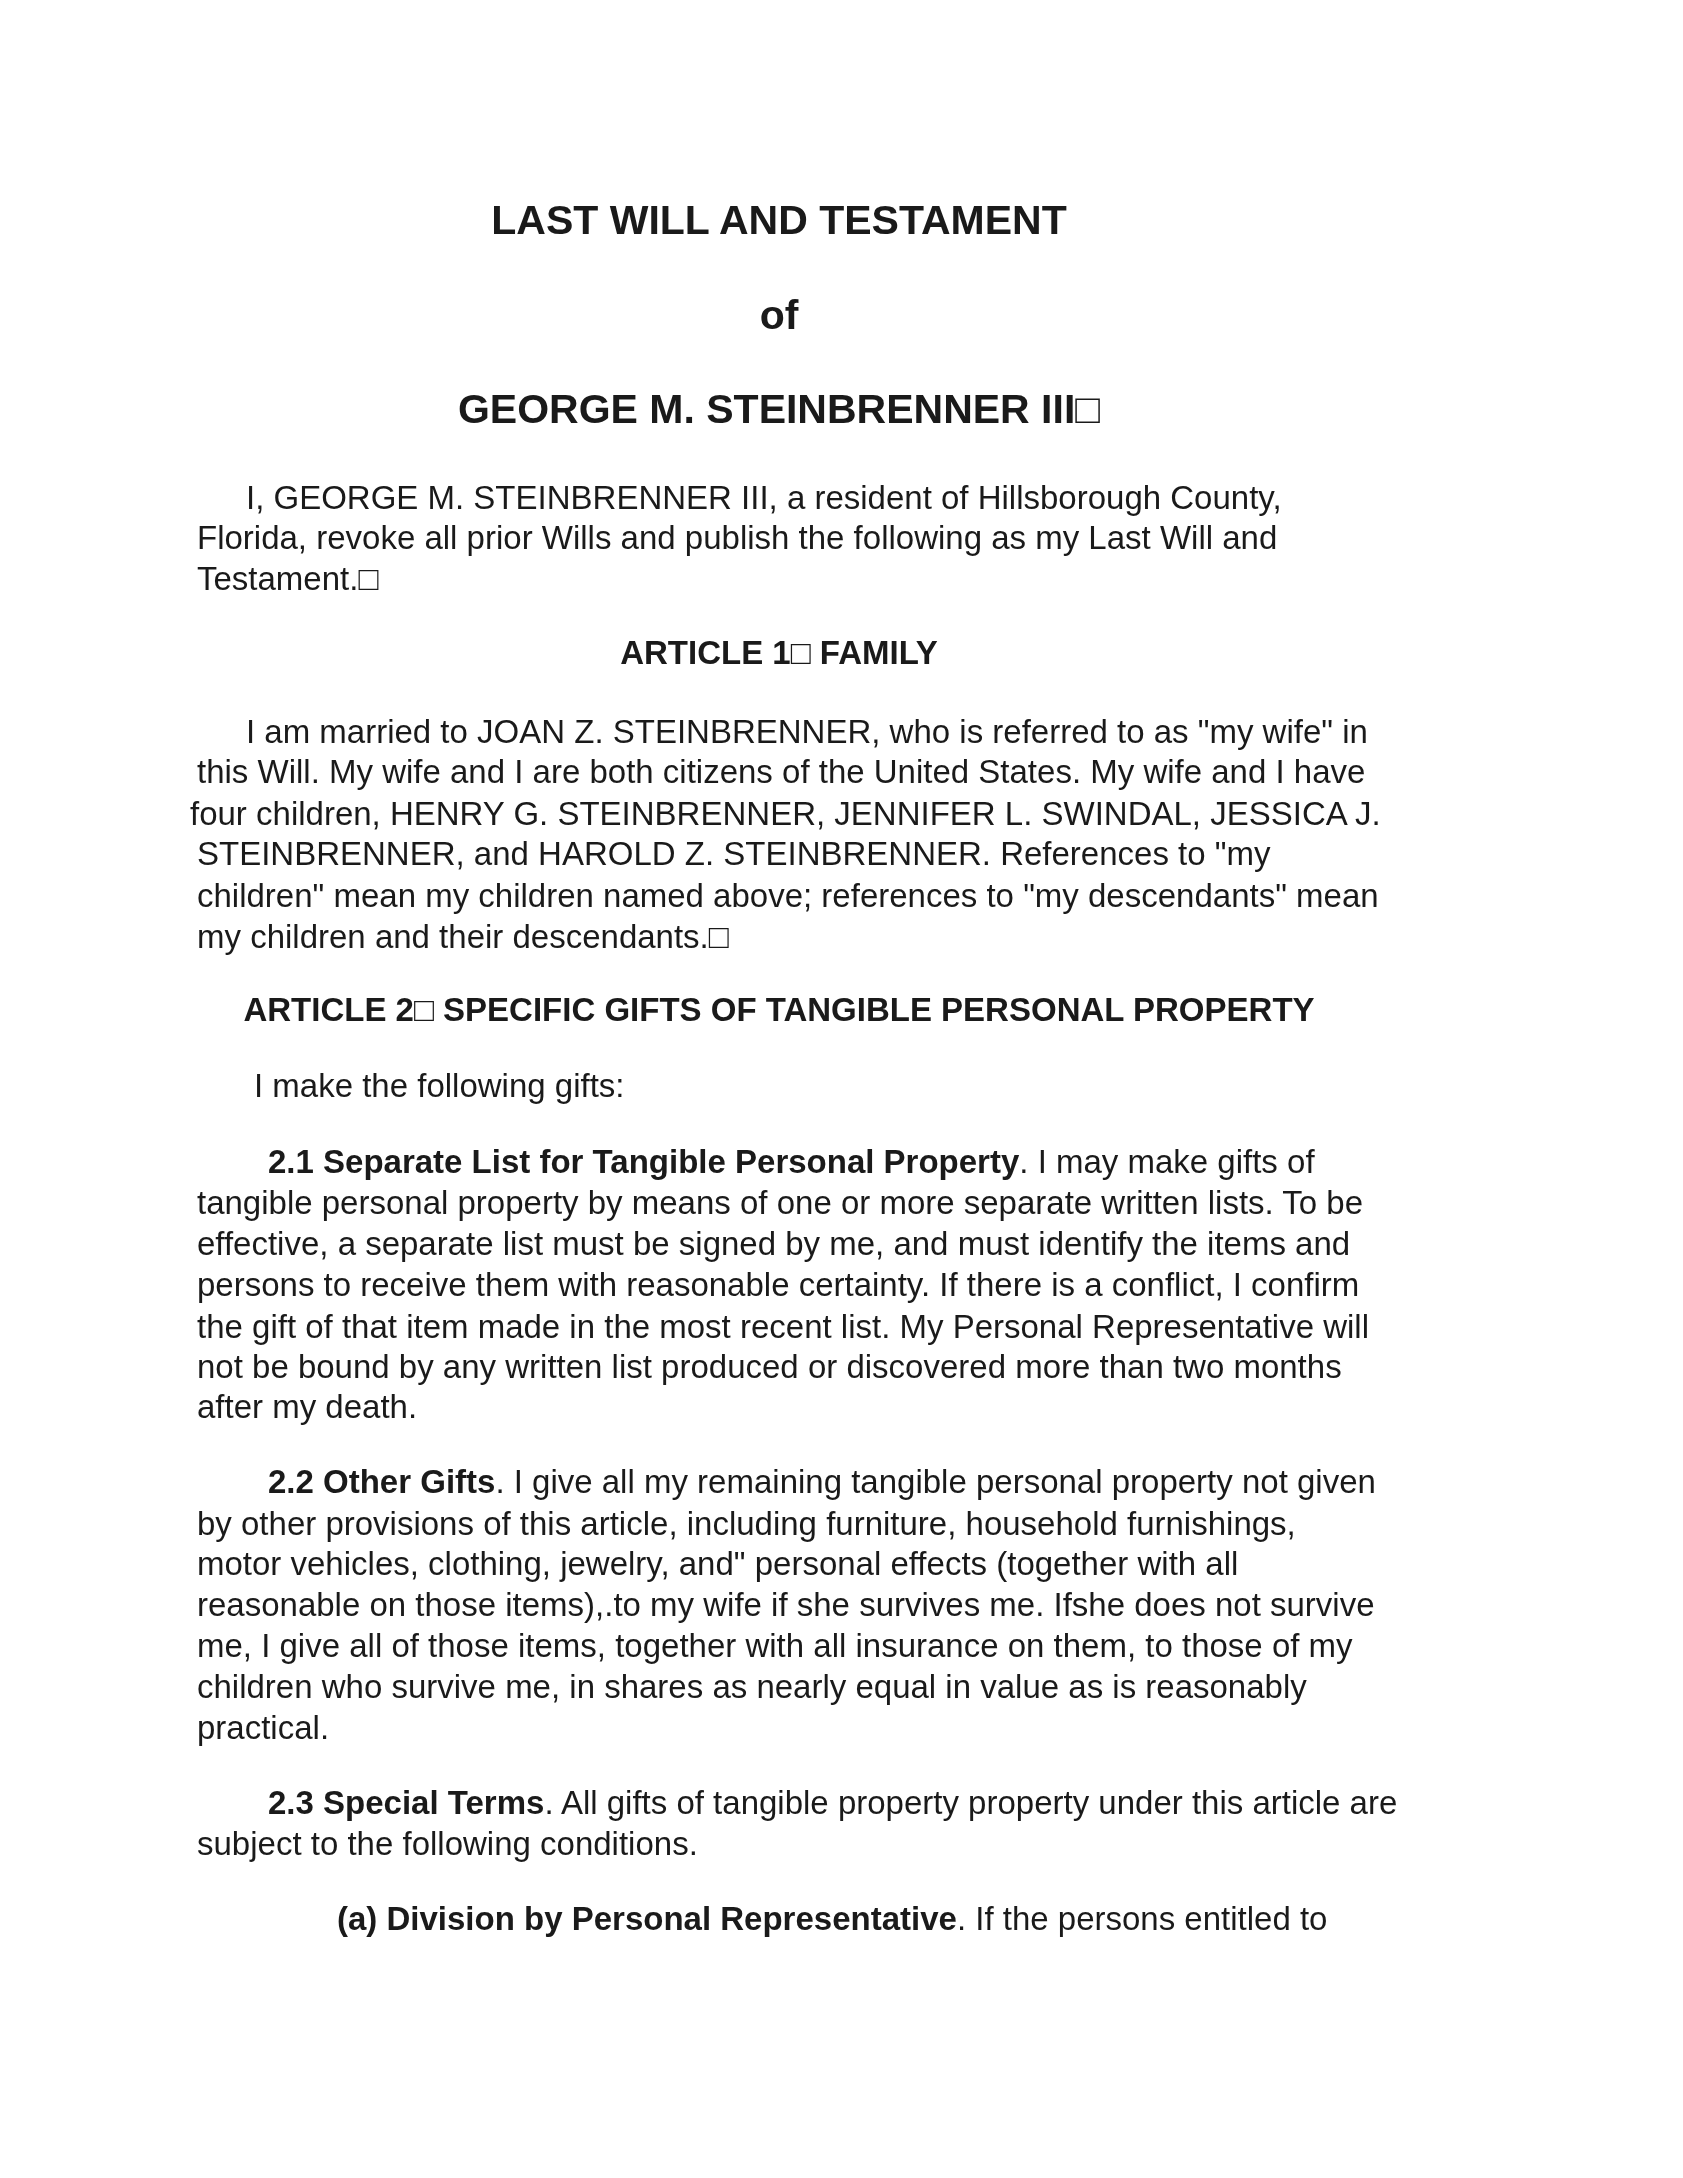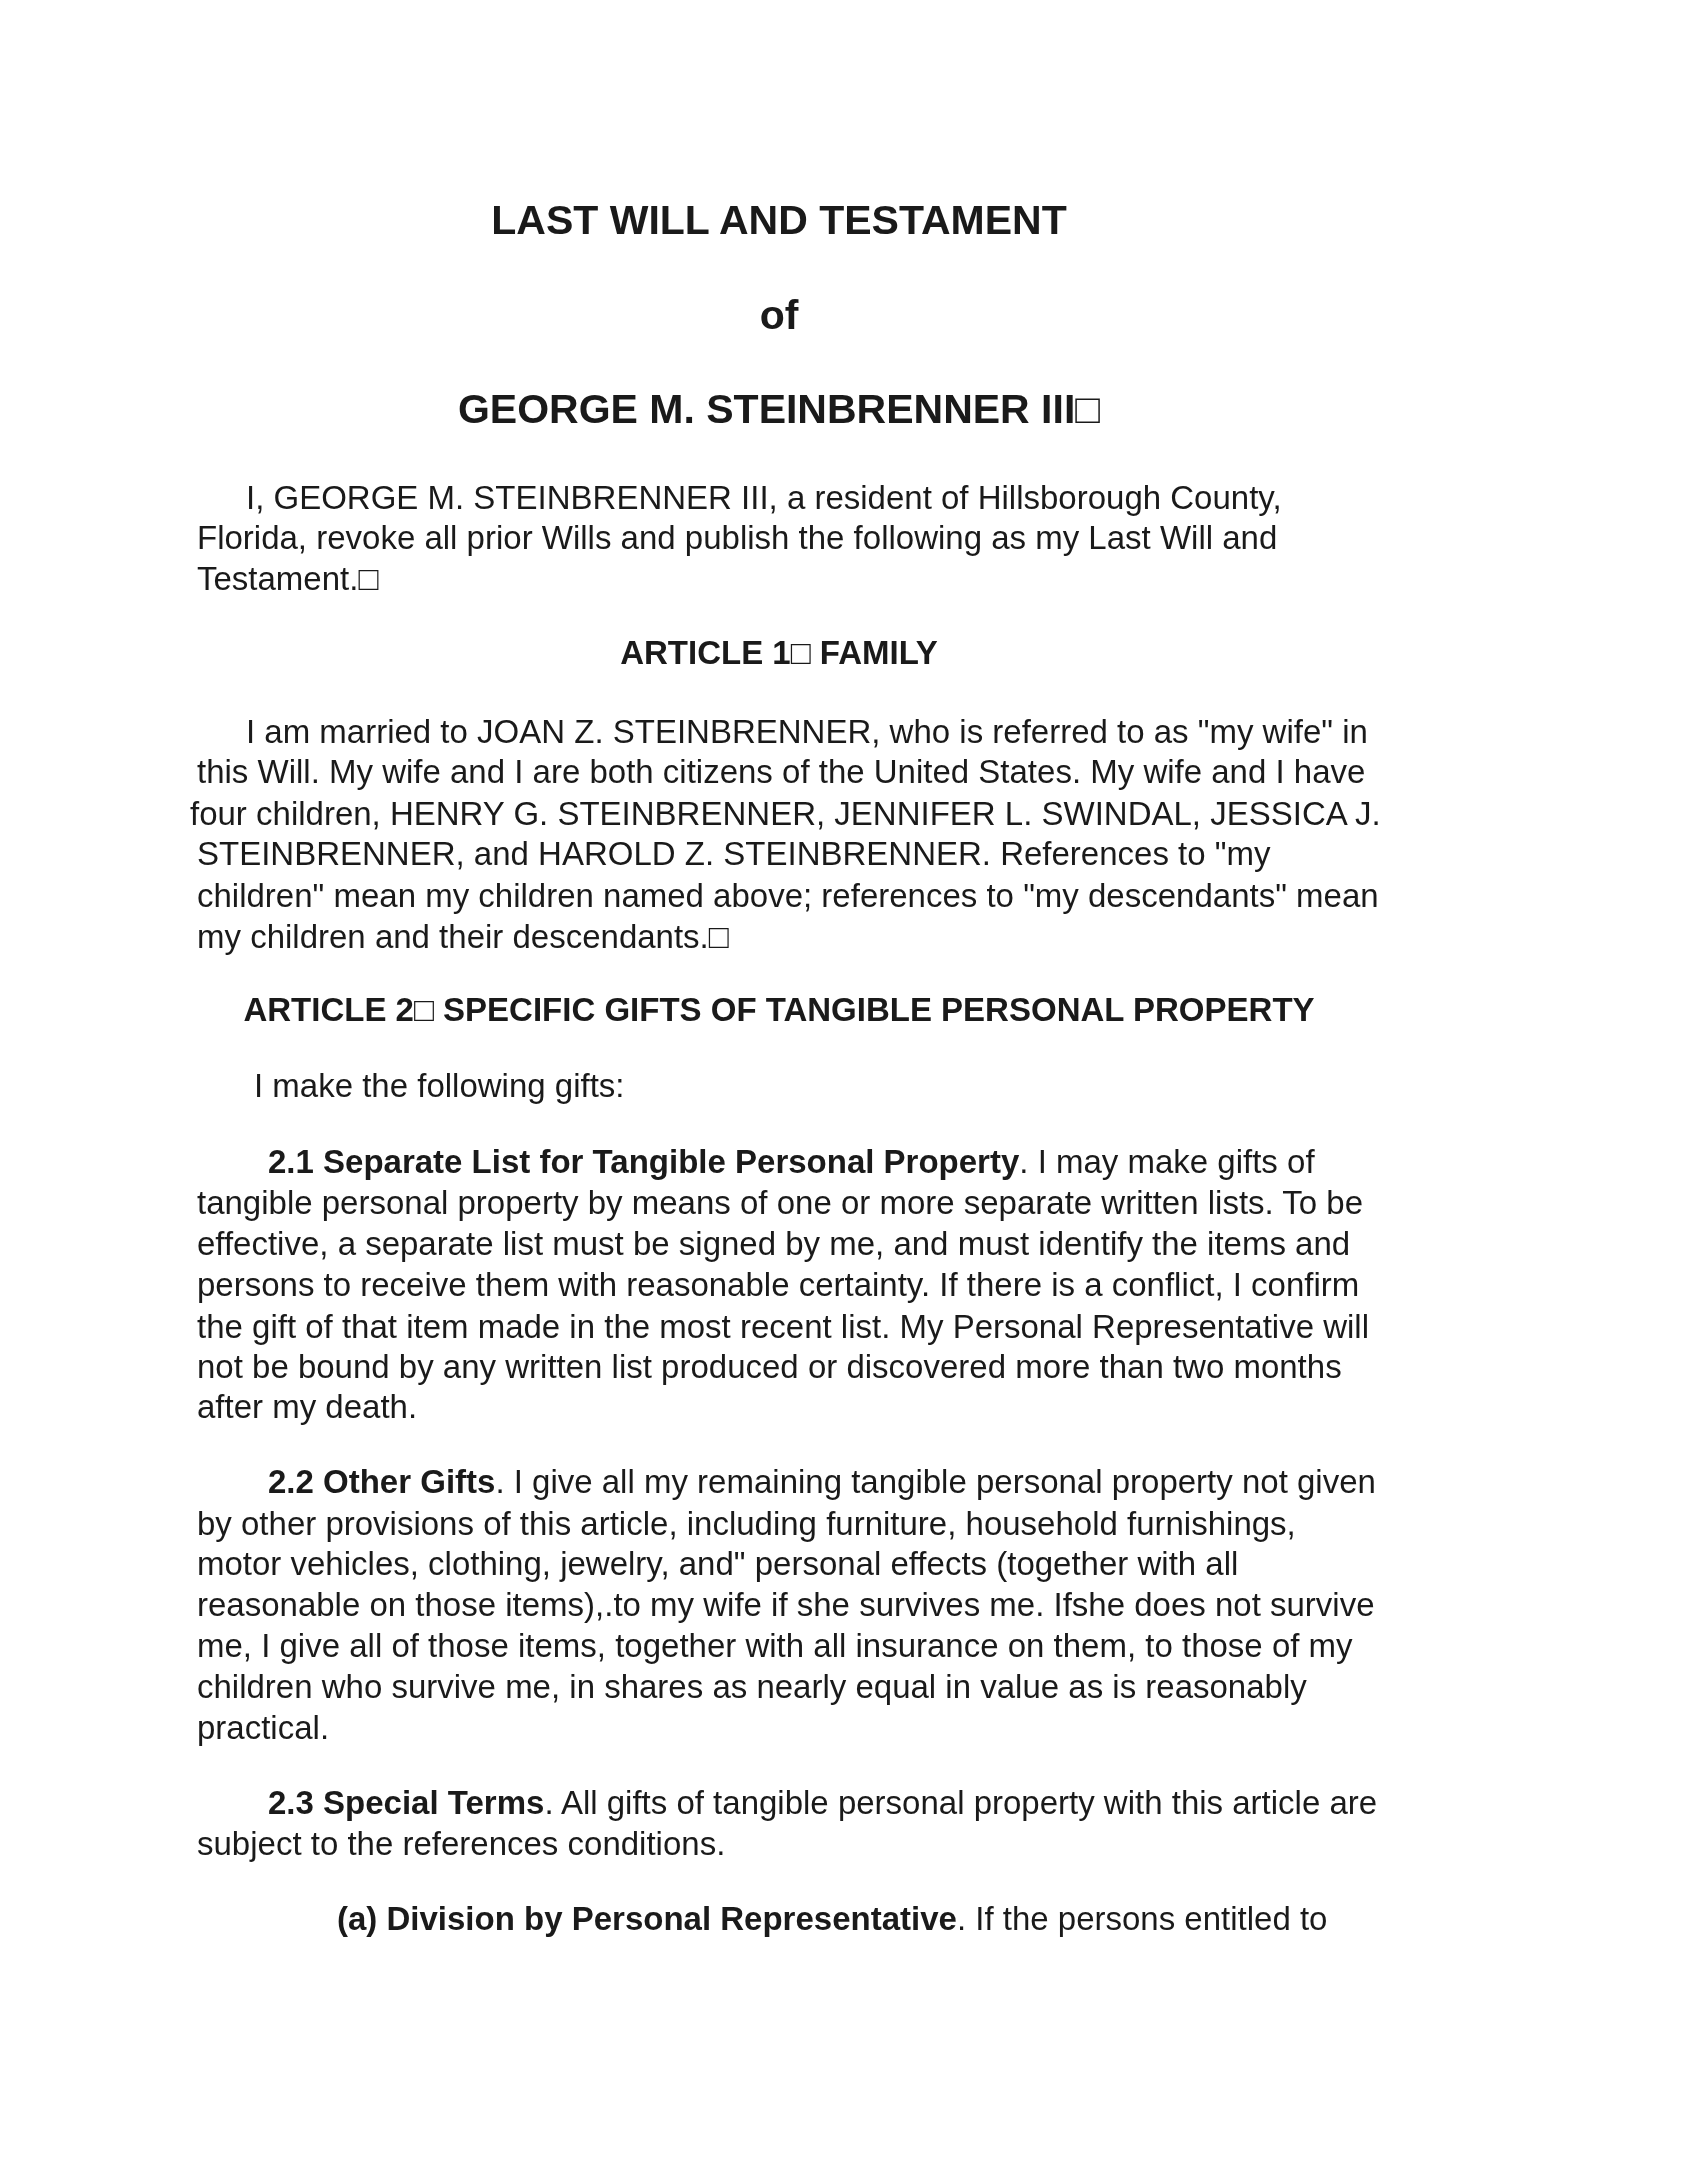--- a/index.html
+++ b/index.html
@@ -50,20 +50,20 @@
   <div class="ln" style="top:1482px;left:246px"><b>2.2 Other Gifts</b><span>. I give all my remaining tangible personal property not given</span></div>
   <div class="ln" style="top:1524px;left:197px">by other provisions of this article, including furniture, household furnishings,</div>
   <div class="ln" style="top:1564px;left:197px">motor vehicles, clothing, jewelry, and" personal effects (together with all</div>
   <div class="ln" style="top:1605px;left:197px">reasonable on those items),.to my wife if she survives me. Ifshe does not survive</div>
   <div class="ln" style="top:1646px;left:197px">me, I give all of those items, together with all insurance on them, to those of my</div>
   <div class="ln" style="top:1687px;left:197px">children who survive me, in shares as nearly equal in value as is reasonably</div>
   <div class="ln" style="top:1728px;left:197px">practical.</div>
 </div>
 
 <div>
-  <div class="ln" style="top:1803px;left:246px"><b>2.3 Special Terms</b><span>. All gifts of tangible personal property with this article are</span></div>
-  <div class="ln" style="top:1844px;left:197px">subject to the references conditions.</div>
+  <div class="ln" style="top:1803px;left:246px"><b>2.3 Special Terms</b><span>. All gifts of tangible property property under this article are</span></div>
+  <div class="ln" style="top:1844px;left:197px">subject to the following conditions.</div>
 </div>
 
 <div>
   <div class="ln" style="top:1919px;left:315px"><b>(a) Division by Personal Representative</b><span>. If the persons entitled to</span></div>
 </div>
 
 
 </body></html>

